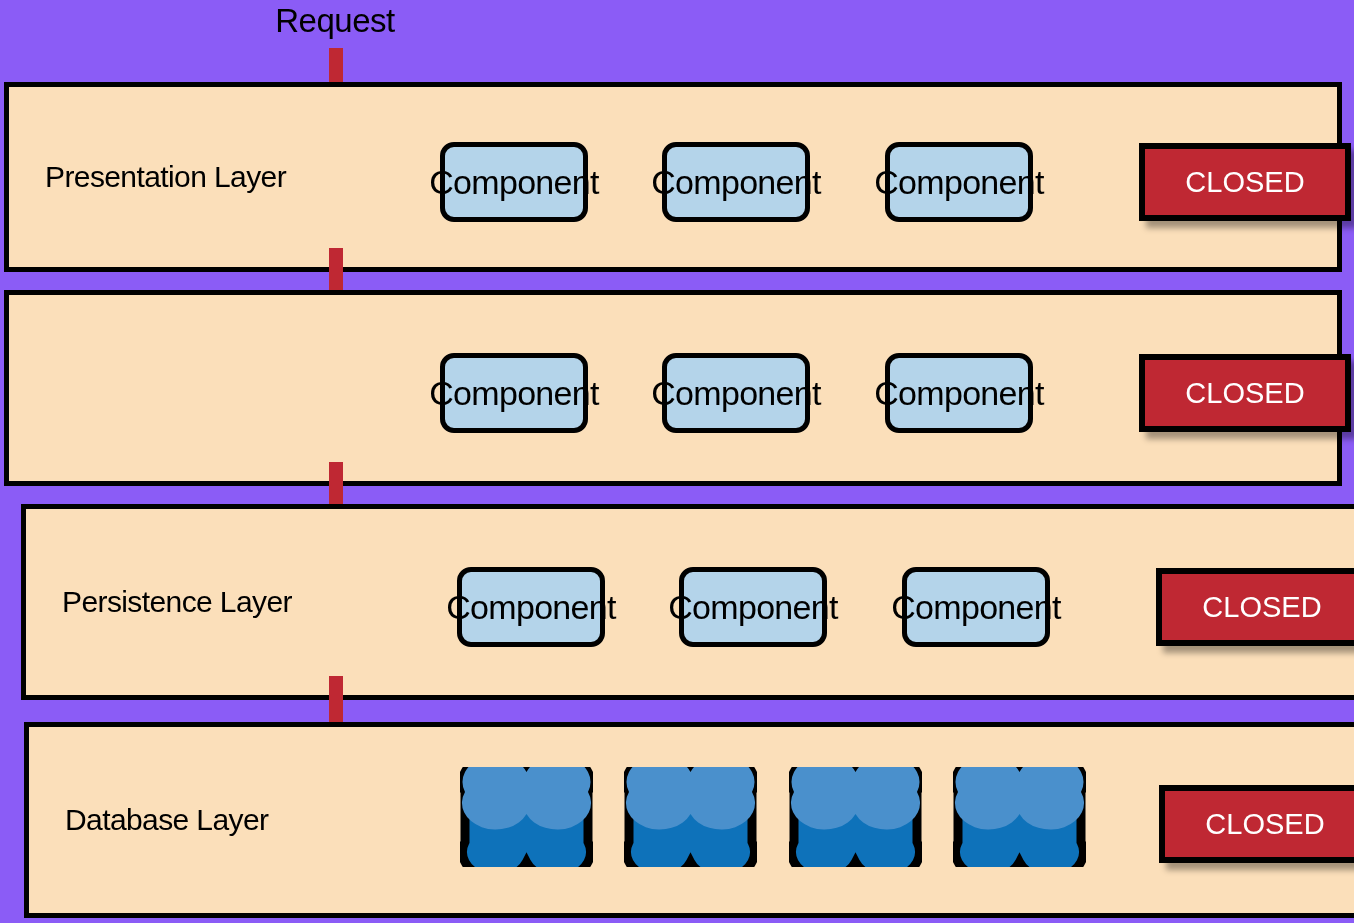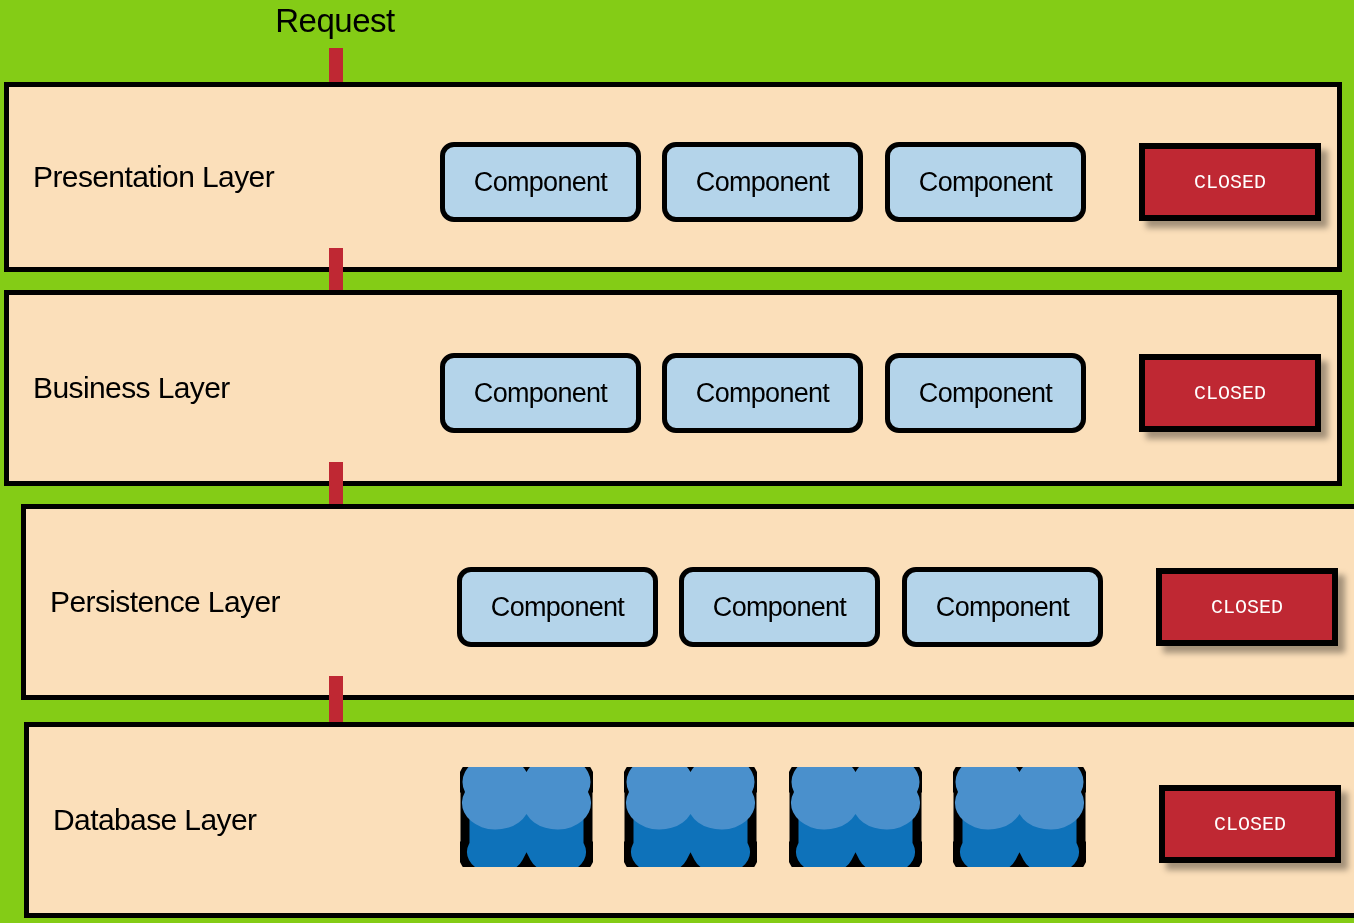--- a/index.html
+++ b/index.html
@@ -11,21 +11,21 @@
     width: 1354px;
     height: 923px;
     font-family: "Liberation Sans", sans-serif;
     overflow: hidden;
   }
 
   #diagram {
     position: relative;
     width: 1354px;
     height: 923px;
-    background: #84cc16;
+    background: #8b5cf6;
   }
 
   
   .request-label {
     position: absolute;
     left: 235px;
     top: 2px;
     width: 200px;
     text-align: center;
     font-size: 33px;
@@ -40,63 +40,63 @@
   .layer {
     position: absolute;
     left: 4px;
     width: 1338px;
     background: #fbdfba;
     border: 5px solid #000000;
     box-sizing: border-box;
   }
   .layer-title {
     position: absolute;
-    left: 24px;
+    left: 36px;
     top: 50%;
     transform: translateY(-50%);
     font-size: 30px;
     font-family: "Liberation Sans", sans-serif;
     font-weight: 400;
     color: #000000;
     letter-spacing: -0.6px;
     white-space: nowrap;
   }
 
   
   .component {
     position: absolute;
-    width: 201px;
+    width: 148px;
     height: 80px;
     background: #b4d4ea;
     border: 5px solid #000000;
     border-radius: 14px;
     box-sizing: border-box;
     display: flex;
     align-items: center;
     justify-content: center;
-    font-size: 27px;
+    font-size: 34px;
     font-family: "Liberation Sans", sans-serif;
     color: #000000;
     letter-spacing: -0.7px;
     white-space: nowrap;
   }
 
   
   .closed-box {
     position: absolute;
-    width: 182px;
+    width: 212px;
     height: 78px;
     background: #bf2833;
     border: 6px solid #000000;
     box-sizing: border-box;
     display: flex;
     align-items: center;
     justify-content: center;
-    font-size: 20px;
-    font-family: Liberation Mono, monospace;
+    font-size: 29px;
+    font-family: Liberation Sans, sans-serif;
     color: #ffffff;
     letter-spacing: 0px;
     white-space: nowrap;
     box-shadow: 7px 7px 6px rgba(0, 0, 0, 0.35);
   }
 
   
   .cylinder {
     position: absolute;
     width: 133px;
@@ -135,21 +135,20 @@
 
     <div class="closed-box" style="left:1130px; top:56px;">CLOSED</div>
   </div>
 
   <svg class="arrow-svg" style="left:300px; top:248px; width:72px; height:125px;" viewBox="0 0 72 125">
     <rect x="29" y="0" width="14" height="81" fill="#bf2833"></rect>
     <polygon points="8,77 64,77 36,123" fill="#bf2833"></polygon>
   </svg>
 
   <div class="layer" style="top:290px; height:196px;">
-    <div class="layer-title">Business Layer</div>
 
     <div class="component" style="left:431px; top:58px;">Component</div>
     <div class="component" style="left:653px; top:58px;">Component</div>
     <div class="component" style="left:876px; top:58px;">Component</div>
 
     <div class="closed-box" style="left:1130px; top:59px;">CLOSED</div>
   </div>
 
   <svg class="arrow-svg" style="left:300px; top:462px; width:72px; height:125px;" viewBox="0 0 72 125">
     <rect x="29" y="0" width="14" height="81" fill="#bf2833"></rect>

